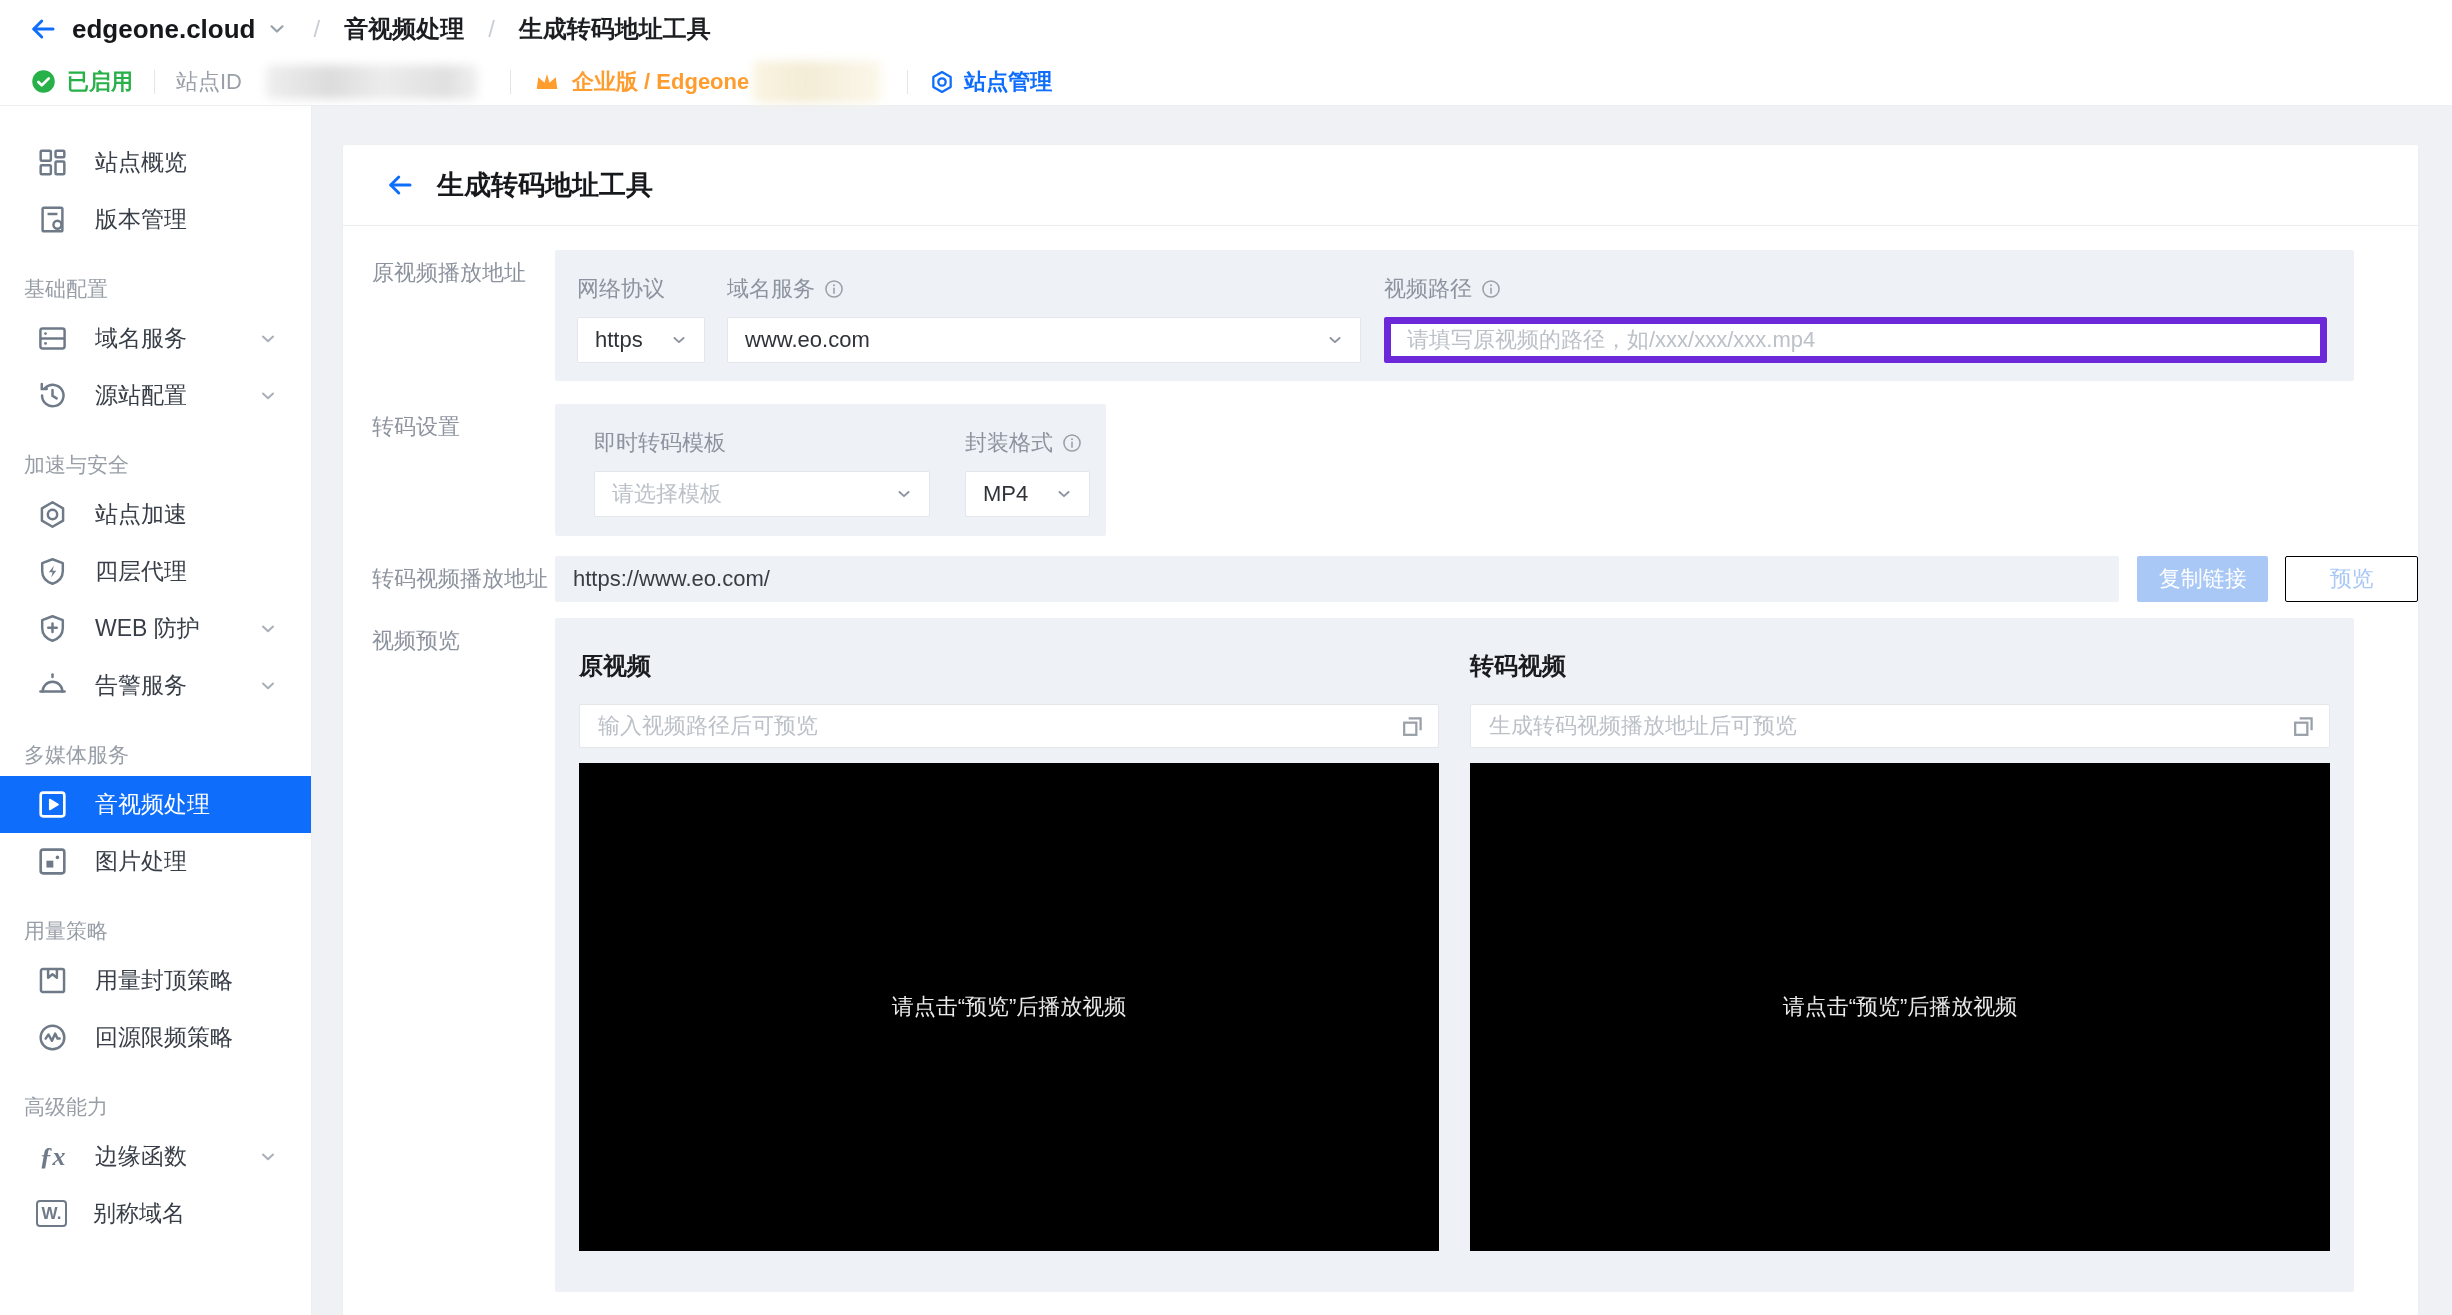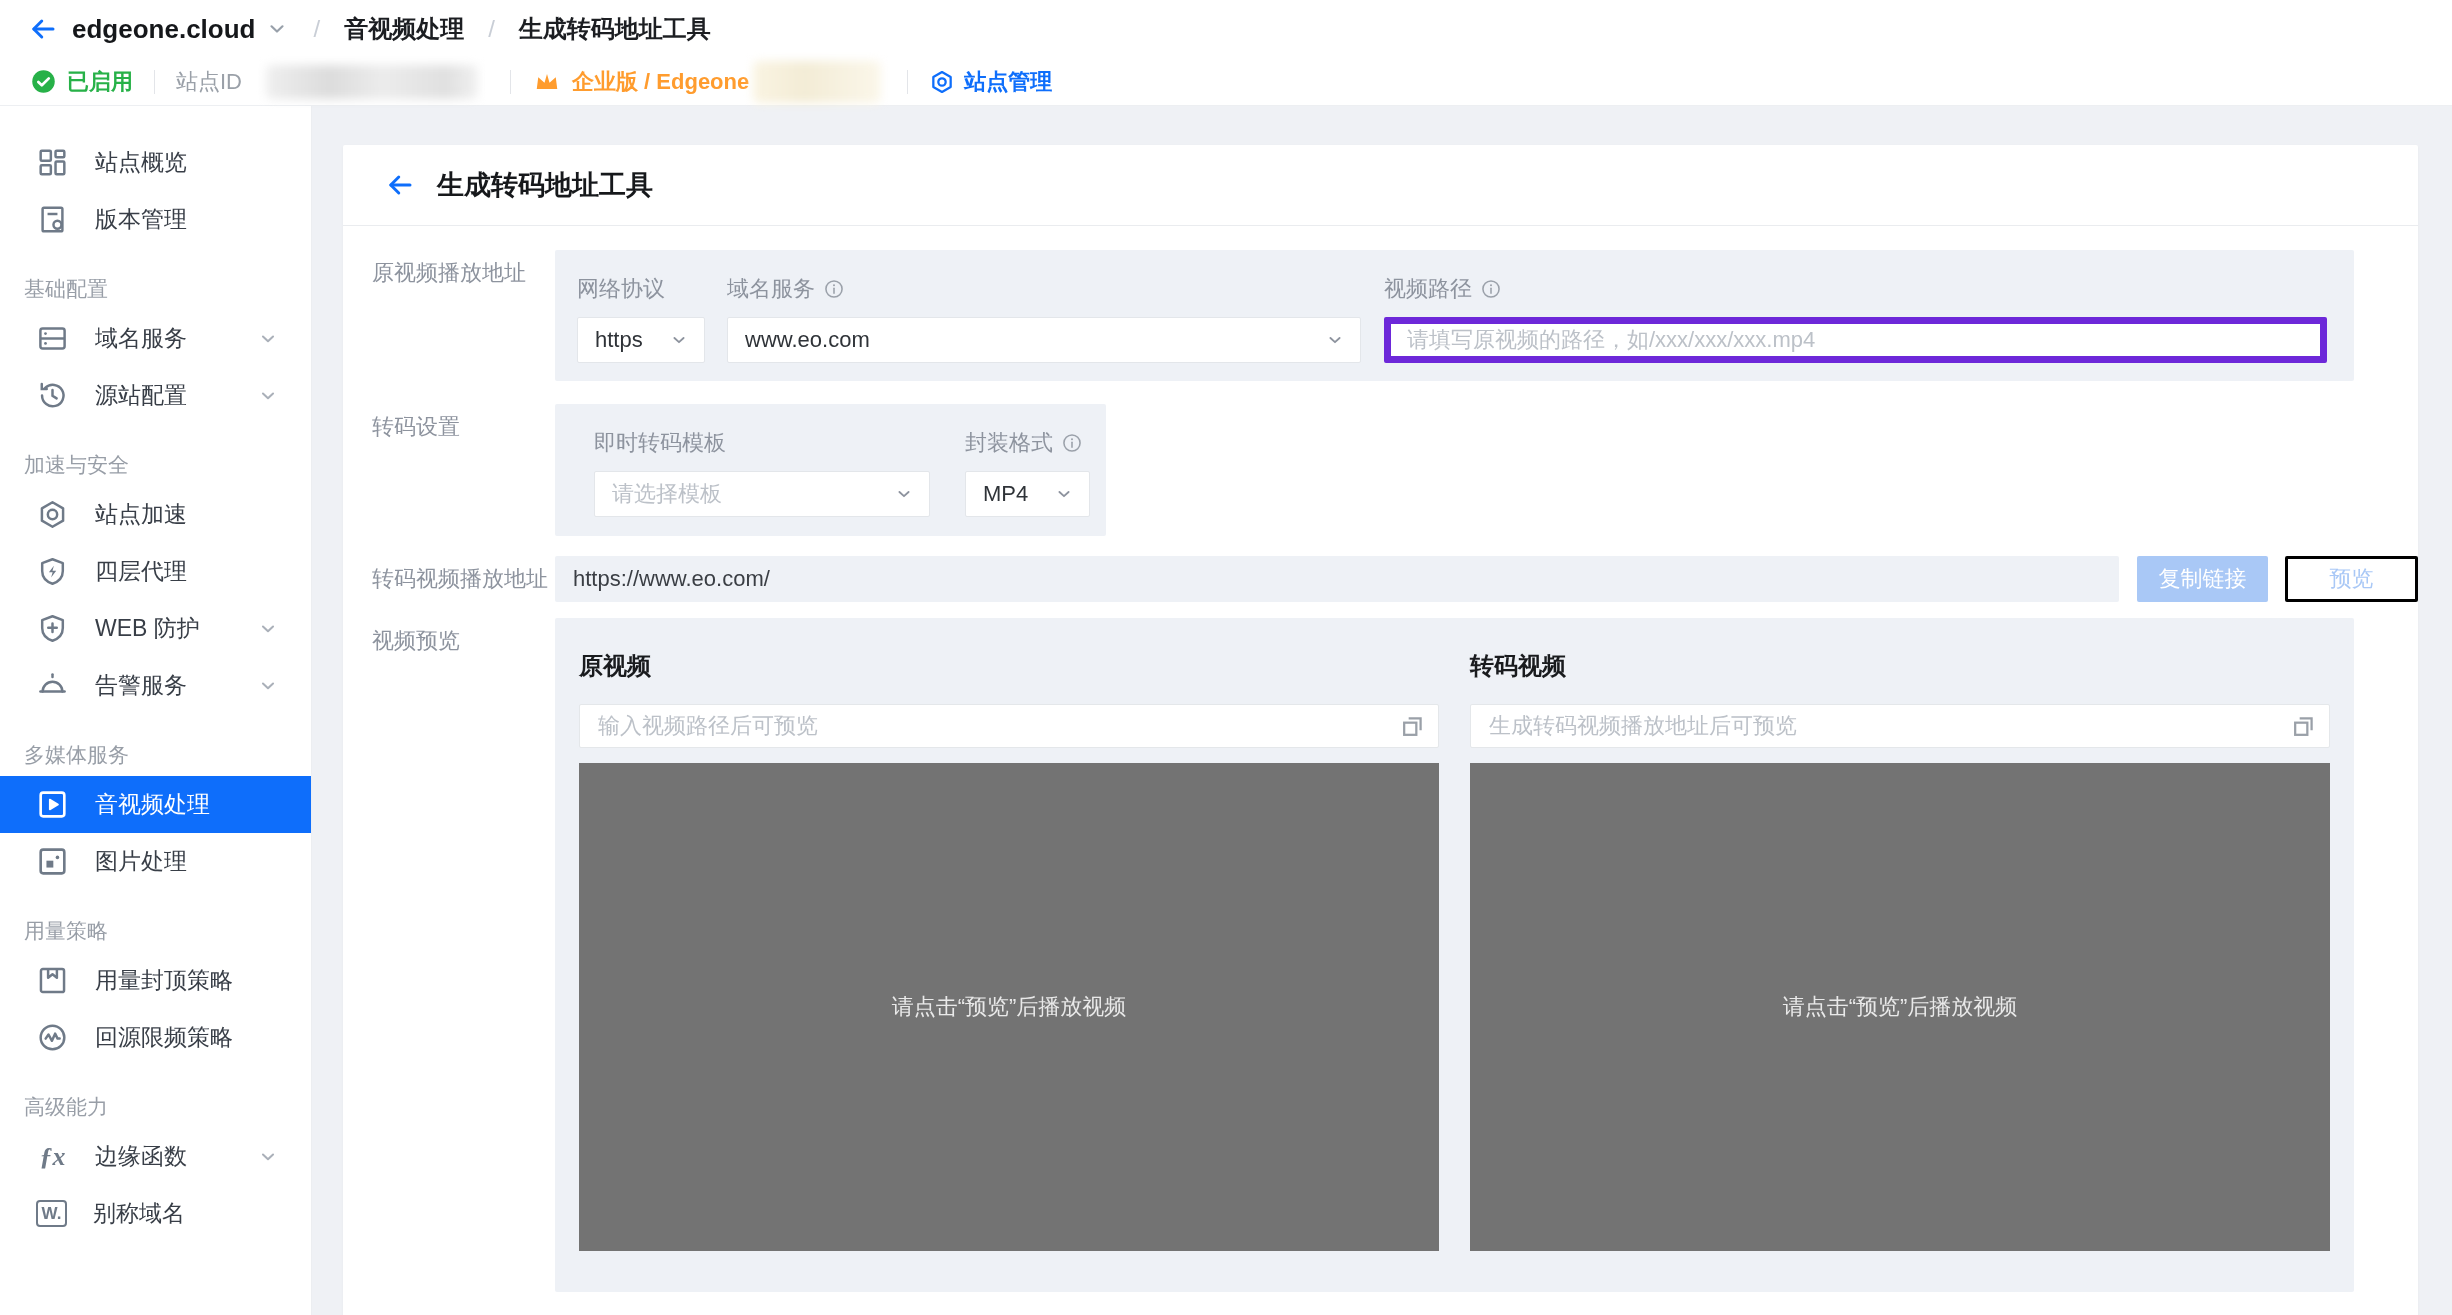--- a/index.html
+++ b/index.html
@@ -63,29 +63,29 @@
   .tinput { height:46px; background:#fff; border:7px solid #6d28d9; border-radius:2px; padding:0 16px; font-size:22px; color:#2f3338;
             font-family:"Liberation Sans","DejaVu Sans",sans-serif; outline:none; width:100%; }
   .tinput::placeholder { color:#bcc1c8; }
 
   .url-row { margin-top:20px; display:flex; align-items:center; }
   .url-field { width:1663px; height:46px; background:#eef1f6; border-radius:2px; display:flex; align-items:center;
                padding:12px 18px; font-size:22px; color:#3a3e44; }
   .btn { height:46px; border-radius:2px; font-size:22px; display:flex; align-items:center; justify-content:center;
          font-family:inherit; cursor:not-allowed; }
   .btn-copy { width:140px; margin-left:18px; background:#a9c8f6; color:#fff; border:none; }
-  .btn-preview { width:141px; margin-left:17px; background:#fff; color:#a9c8f6; border:3px solid #000000; }
+  .btn-preview { width:141px; margin-left:17px; background:#fff; color:#a9c8f6; border:1px solid #000000; }
 
   .panel-3 { margin-top:16px; width:1799px; height:674px; padding:26px 24px 0 24px; display:flex; gap:31px; }
   .pv-col { width:860px; }
   .pv-title { font-size:24px; font-weight:700; color:#191b1e; margin:6px 0 22px; }
   .pv-inputwrap { height:44px; background:#fff; border:1px solid #e4e7ea; border-radius:2px; display:flex; align-items:center; padding:0 12px 0 2px; }
   .pv-inputwrap input { border:none; height:40px; flex:1; }
   .copy-ic { width:27px; height:27px; color:#9aa0a8; flex:none; cursor:pointer; }
-  .pv-video { margin-top:15px; height:488px; background:#737373; display:flex; align-items:center; justify-content:center; }
+  .pv-video { margin-top:15px; height:488px; background:#000000; display:flex; align-items:center; justify-content:center; }
   .pv-msg { color:#e9e9e9; font-size:22px; }
 </style>
 </head>
 <body>
 
 <svg width="0" height="0" style="position:absolute" aria-hidden="true">
   <symbol id="i-back" viewBox="0 0 24 24">
       <g fill="none" stroke="currentColor" stroke-width="2.4" stroke-linecap="round" stroke-linejoin="round">
         <path d="M20 12H4.8"></path>
         <path d="M11 5.6L4.6 12l6.4 6.4"></path>

